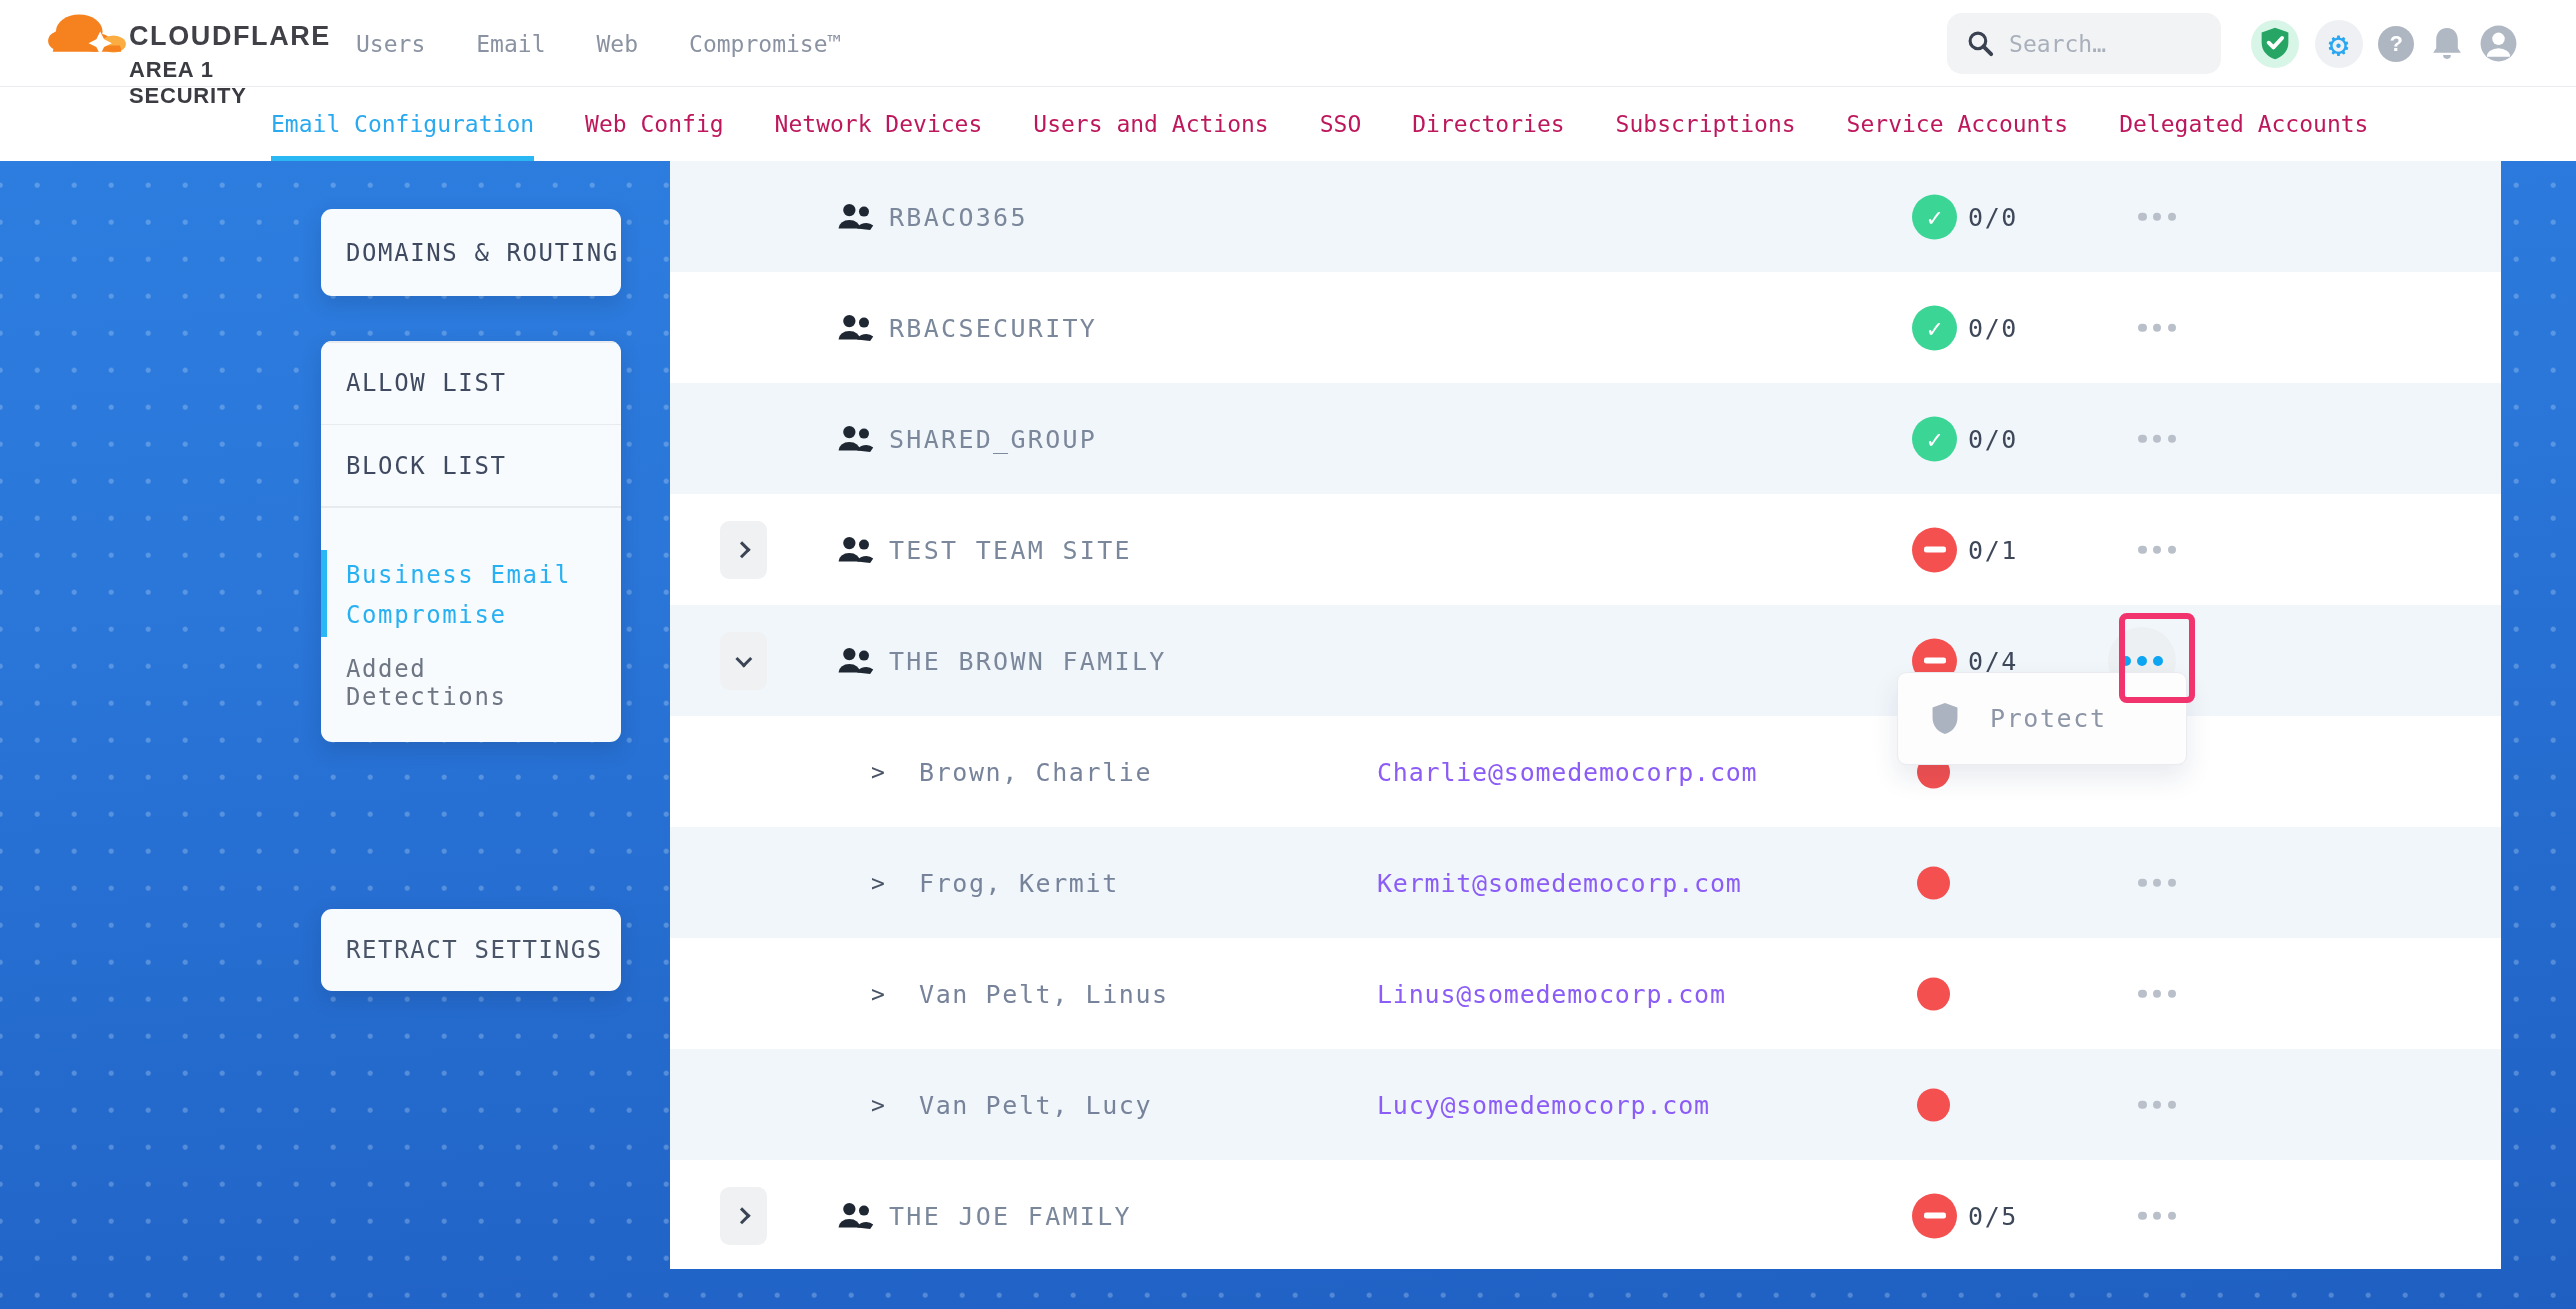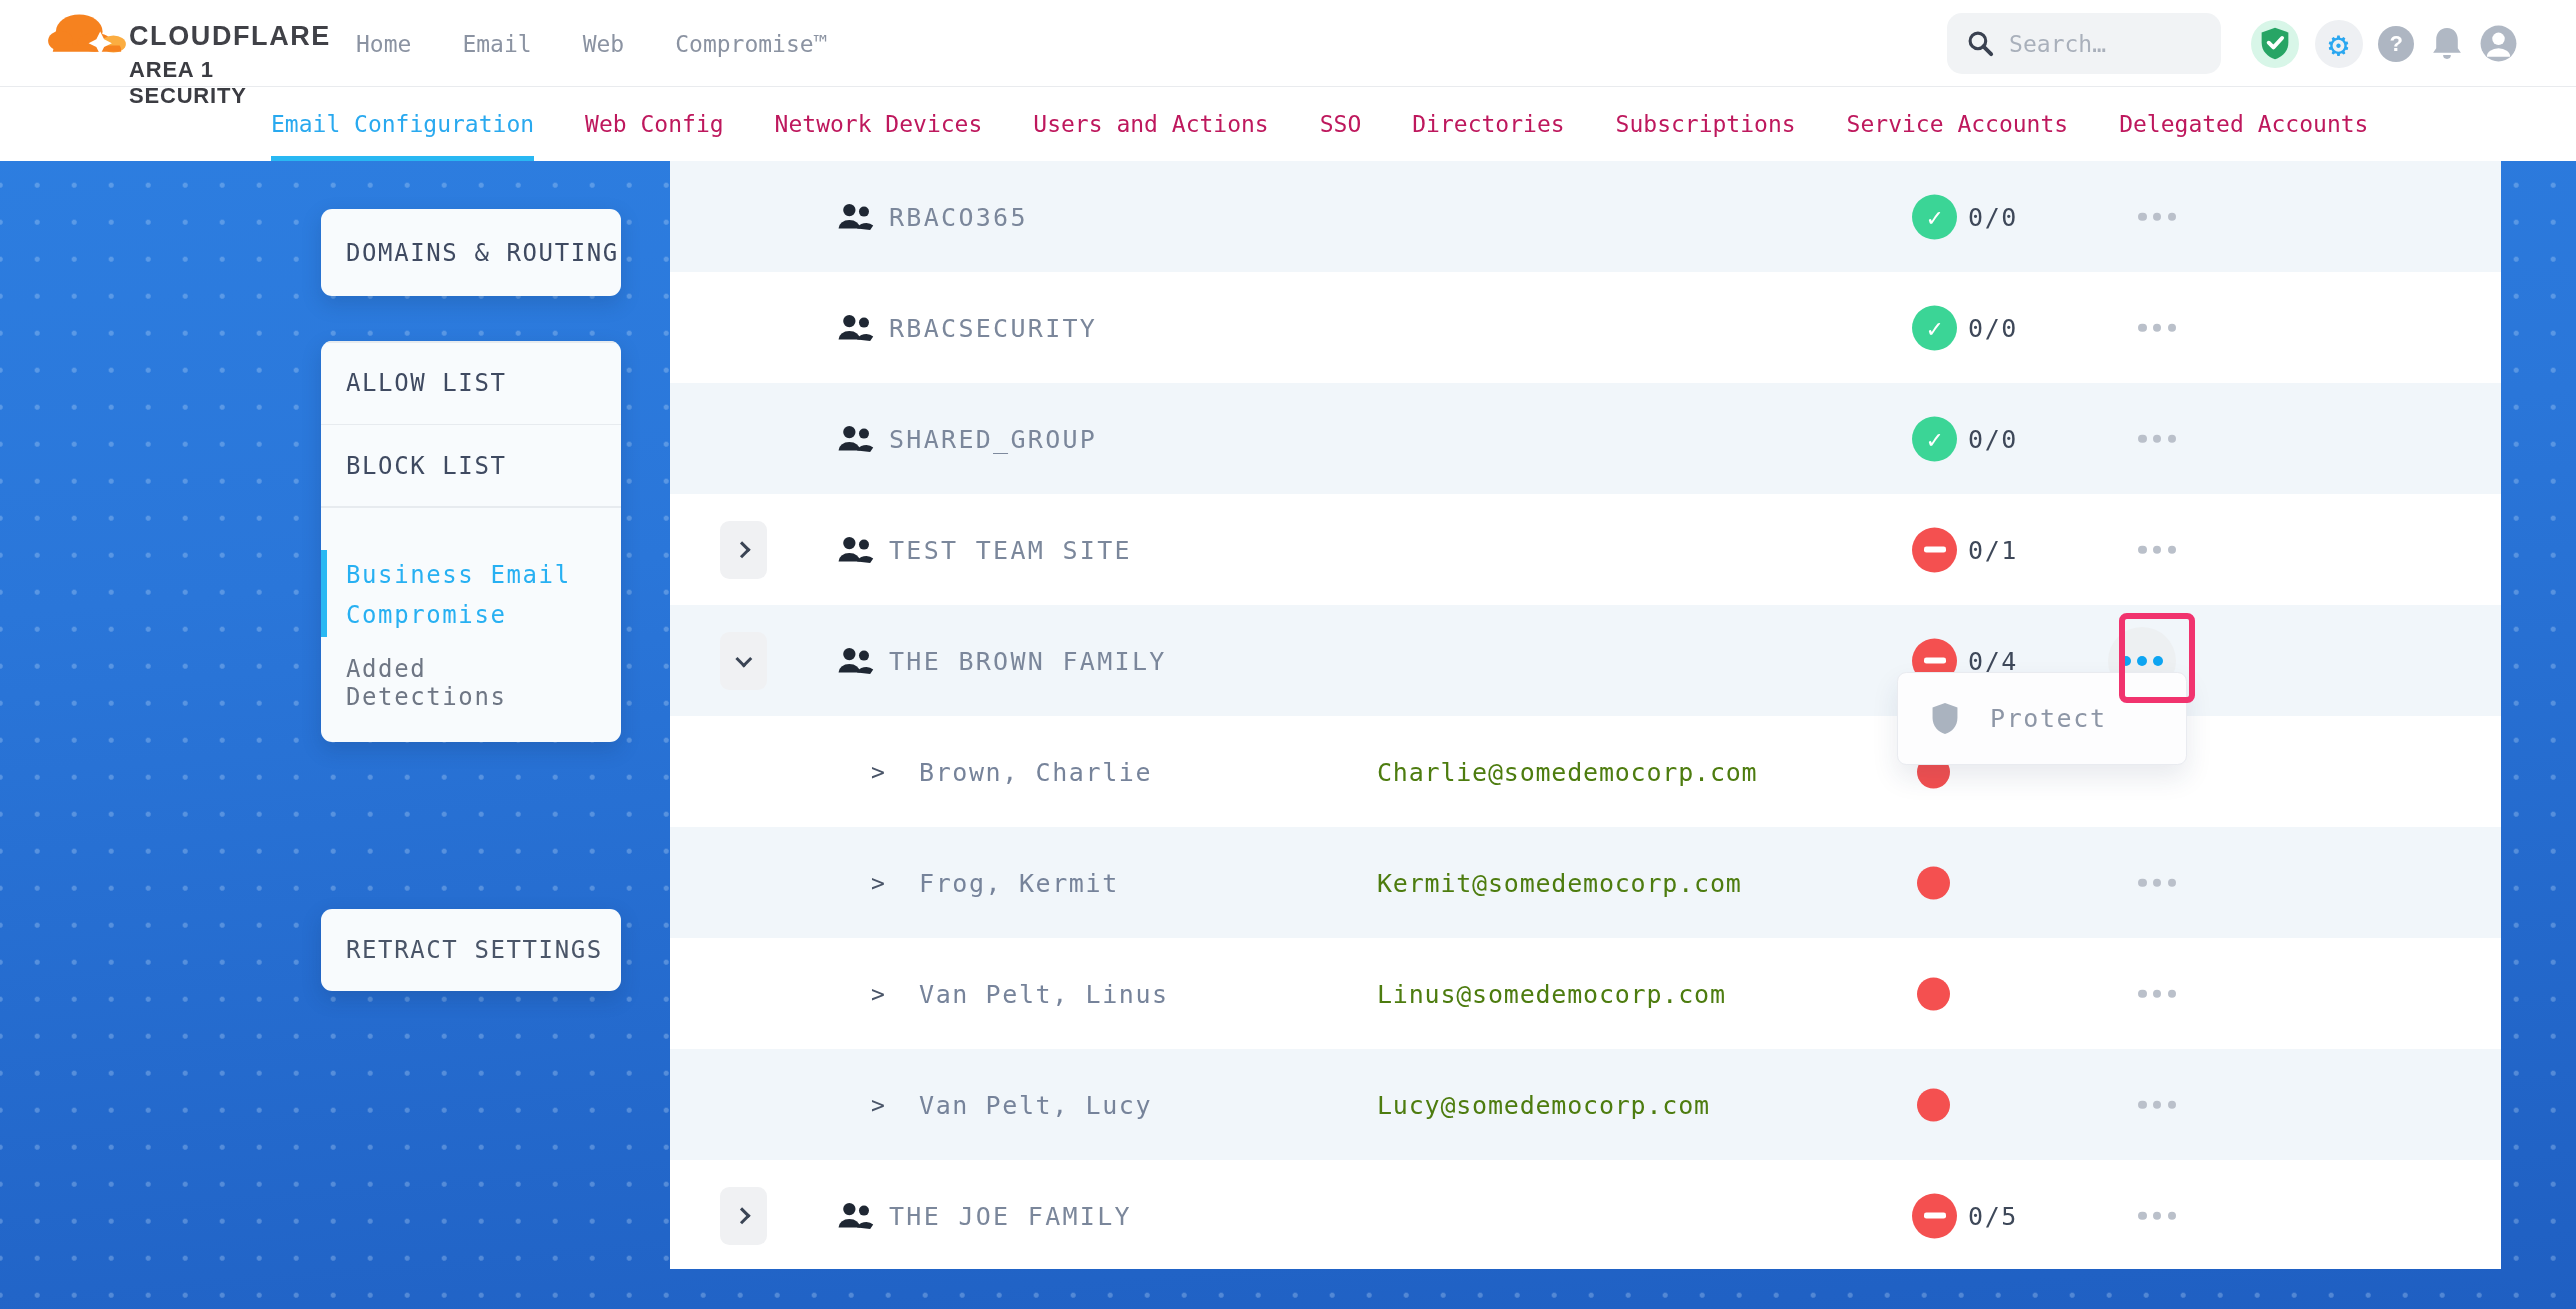--- a/index.html
+++ b/index.html
@@ -89,21 +89,21 @@
   .chev.right{ transform:rotate(-45deg); margin-left:-3.1px; }
   .chev.down{ transform:rotate(45deg); margin-top:-3.1px; }
   .people-ic{ position:absolute; left:167px; top:50%; transform:translateY(-50%); }
   .gname{ position:absolute; left:219px; top:50%; transform:translateY(-50%);
           font-size:25px; color:#7b879b; letter-spacing:2.3px; white-space:nowrap; }
   .m-arrow{ position:absolute; left:201px; top:50%; transform:translateY(-50%);
             font-size:23px; color:#4a5568; }
   .mname{ position:absolute; left:249px; top:50%; transform:translateY(-50%);
           font-size:25px; color:#76839a; letter-spacing:1.6px; white-space:nowrap; }
   .memail{ position:absolute; left:707px; top:50%; transform:translateY(-50%);
-           font-size:25px; color:#4d7c0f; letter-spacing:0.8px; white-space:nowrap; }
+           font-size:25px; color:#8b5cf6; letter-spacing:0.8px; white-space:nowrap; }
   .badge{ position:absolute; left:1242px; top:50%; transform:translateY(-50%);
           width:45px; height:45px; border-radius:50%; display:flex; align-items:center; justify-content:center; }
   .badge.ok{ background:#3bd596; }
   .badge.alert{ background:#f45050; }
   .badge .check{ color:#ffffff; font-size:25px; font-weight:bold; }
   .badge .minus{ width:22px; height:5.4px; background:#ffffff; border-radius:2.3px; }
   .count{ position:absolute; left:1298px; top:50%; transform:translateY(-50%);
           font-size:25px; color:#3e4859; letter-spacing:1.6px; }
   .red-dot{ position:absolute; left:1247px; top:50%; transform:translateY(-50%);
             width:33px; height:33px; border-radius:50%; background:#f45050; }
@@ -139,21 +139,21 @@
       <path d="M10 56 h88 a10 10 0 0 0 -2 -8 h-84 z" fill="#f6821f"></path>
       <path d="M66 40 l5 -10 l5 10 l10 5 l-10 5 l-5 10 l-5 -10 l-10 -5 z" fill="#ffffff"></path>
     </svg>
     <div class="logo-text">
       <div class="logo-line1">CLOUDFLARE</div>
       <div class="logo-line2">AREA 1 SECURITY</div>
     </div>
   </div>
 
   <div class="top-nav">
-    <div class="top-nav-item">Home</div>
+    <div class="top-nav-item">Users</div>
     <div class="top-nav-item">Email</div>
     <div class="top-nav-item">Web</div>
     <div class="top-nav-item">Compromise™</div>
   </div>
 
   <div class="search-box">
     <svg width="26.5" height="26.5" viewBox="0 0 34 34">
       <circle cx="14" cy="14" r="10" fill="none" stroke="#3a4150" stroke-width="4"></circle>
       <line x1="21" y1="21" x2="31" y2="31" stroke="#3a4150" stroke-width="5" stroke-linecap="round"></line>
     </svg>

